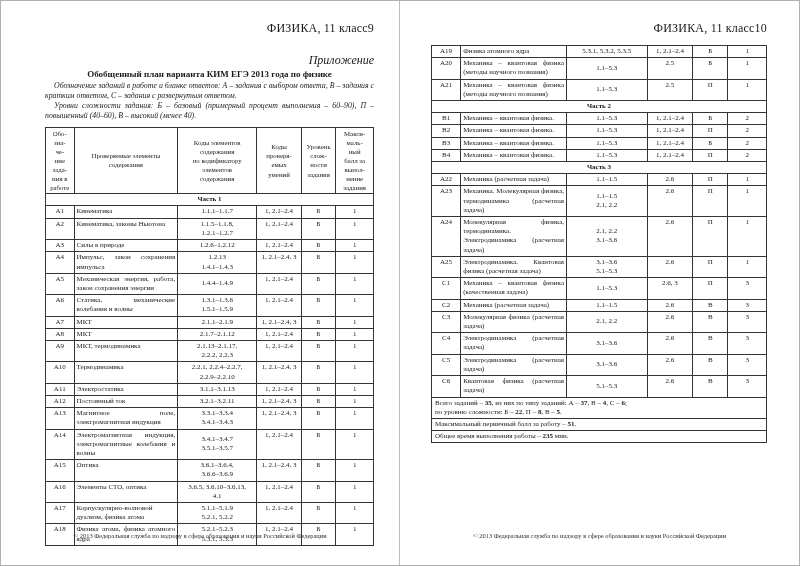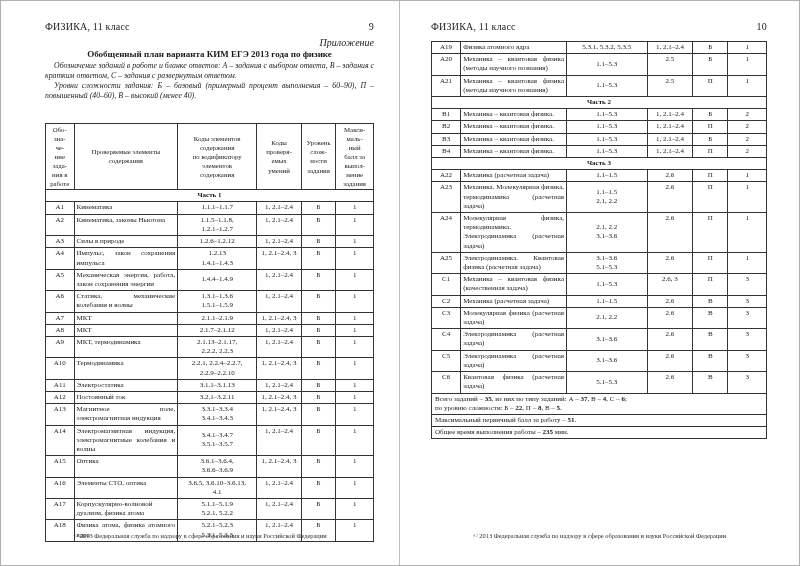--- a/index.html
+++ b/index.html
@@ -5,26 +5,26 @@
   html,body{margin:0;padding:0;background:#fff;}
   .spread{
     width:800px;height:566px;box-sizing:border-box;
     display:flex;background:#fff;border:1px solid #b0b0b0;
     font-family:"Liberation Serif","DejaVu Serif",serif;
     color:#1b1b1b;overflow:hidden;
   }
   .page{width:400px;height:564px;box-sizing:border-box;position:relative;}
   .page-left{border-right:1px solid #bdbdbd;padding:20px 25px 0 44px;}
   .page-right{padding:20px 32px 0 31px;}
-  .running-head{display:flex;justify-content:space-between;font-size:10px;letter-spacing:.2px;}
-  .annotation{text-align:right;font-style:italic;font-size:10px;margin-top:5px;}
+  .running-head{display:flex;justify-content:flex-end;font-size:12px;letter-spacing:.2px;}
+  .annotation{text-align:right;font-style:italic;font-size:12px;margin-top:17px;}
   .doc-title{text-align:center;font-weight:bold;font-size:9px;margin-top:1px;line-height:11px;}
   .intro{font-style:italic;font-size:7.8px;line-height:9.9px;text-align:justify;text-indent:9px;margin:0;}
   .intro:first-of-type{margin-top:1px;}
-  table.plan-table{border-collapse:collapse;width:100%;table-layout:fixed;margin-top:22px;}
+  table.plan-table{border-collapse:collapse;width:100%;table-layout:fixed;margin-top:6px;}
   .page-right table.plan-table{margin-top:9px;padding-left:8px;}
   .plan-table th,.plan-table td{border:1px solid #343434;}
   .plan-table th{
     font-weight:normal;font-size:6.8px;line-height:9.1px;text-align:center;
     vertical-align:middle;white-space:pre-line;padding:1px 1px;
   }
   .plan-table td{font-size:7px;line-height:9.2px;padding:1px 2px;vertical-align:top;}
   td.cell-id{text-align:center;}
   td.cell-content{text-align:justify;}
   td.cell-codes{text-align:center;white-space:pre-line;vertical-align:middle;}

